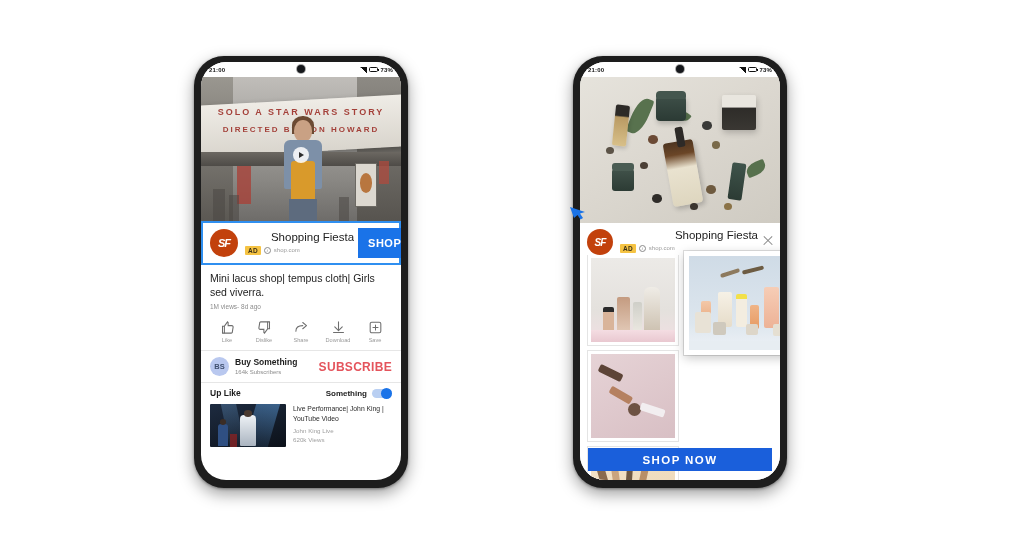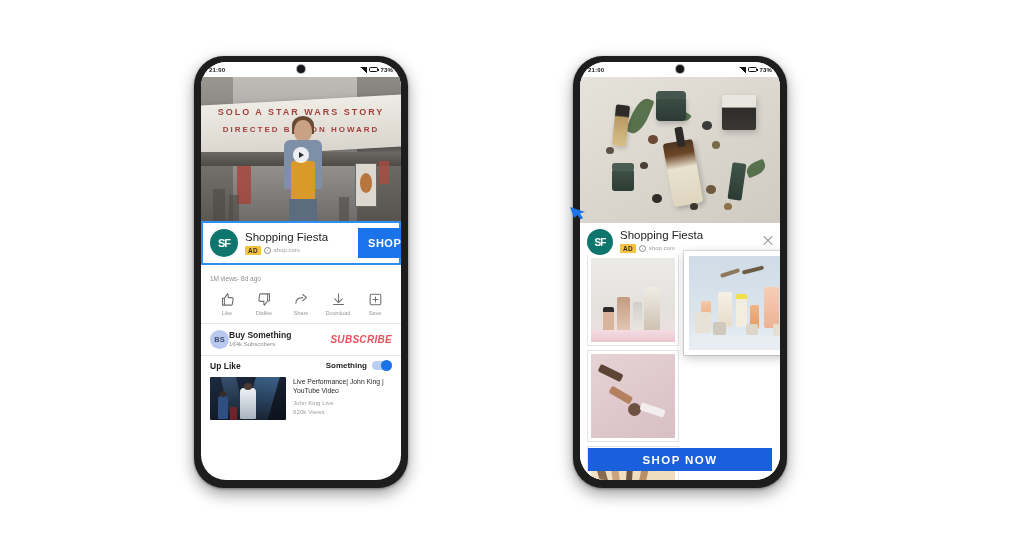--- a/index.html
+++ b/index.html
@@ -147,29 +147,29 @@
     position: relative;
     background: #ffffff;
     border: 2px solid #2f8ff0;
     display: flex; align-items: center;
     padding: 5px 0 5px 7px;
     height: 44px;
     z-index: 5;
   }
   .ad-logo {
     width: 28px; height: 28px; border-radius: 50%;
-    background: #0f766e; flex: 0 0 28px;
+    background: #c2410c; flex: 0 0 28px;
     display: flex; align-items: center; justify-content: center;
     color: #fff; font-weight: 800; font-size: 11px;
-    letter-spacing: -1px;
+    font-style: italic; letter-spacing: -1px;
   }
   .ad-meta { margin-left: 7px; flex: 1; min-width: 0; }
   .ad-title {
     font-size: 11.5px; color: #222; line-height: 1.1;
-    white-space: nowrap; overflow: hidden;
+    white-space: nowrap; overflow: hidden; text-align: right;
   }
   .ad-sub { display: flex; align-items: center; gap: 3px; margin-top: 2px; }
   .ad-badge {
     background: #f5c343; color: #3b3016;
     font-size: 6.5px; font-weight: 700;
     padding: 1px 3px; border-radius: 1px; letter-spacing: .2px;
   }
   .ad-info {
     width: 7px; height: 7px; border-radius: 50%;
     border: 1px solid #8a8a8a; color: #8a8a8a;
@@ -205,24 +205,24 @@
     padding: 6px 9px; background: #fff;
     border-bottom: 1px solid #e6e6e6;
   }
   .ch-av {
     width: 19px; height: 19px; border-radius: 50%;
     background: #b9c8ef; color: #40506f;
     font-size: 7.5px; font-weight: 700;
     display: flex; align-items: center; justify-content: center;
     flex: 0 0 19px;
   }
-  .ch-meta { flex: 1; }
+  .ch-meta { margin-left: 6px; flex: 1; }
   .ch-name { font-size: 8.5px; font-weight: 700; color: #1d1d1d; line-height: 1.15; }
   .ch-subs { font-size: 6px; color: #8d8d8d; margin-top: 1px; }
-  .ch-sub-btn { font-size: 10px; font-weight: 700; color: #e4545c; letter-spacing: .3px; font-style: italic; }
+  .ch-sub-btn { font-size: 12px; font-weight: 700; color: #e4545c; letter-spacing: .3px; }
 
   .upnext-bar {
     display: flex; align-items: center;
     padding: 5px 9px 4px 9px; background: #fff;
   }
   .upnext-lbl { font-size: 8.5px; font-weight: 700; color: #1d1d1d; flex: 1; }
   .autoplay-lbl { font-size: 8px; font-weight: 700; color: #1d1d1d; margin-right: 5px; }
   .toggle {
     width: 20px; height: 9px; border-radius: 5px;
     background: #b9cff2; position: relative;
@@ -444,20 +444,21 @@
           <div class="ad-sub">
             <span class="ad-badge">AD</span>
             <span class="ad-info">i</span>
             <span class="ad-url">shop.com</span>
           </div>
         </div>
         <div class="shop-cta">SHOP NOW</div>
       </div>
 
       <div class="vinfo">
+        <div class="vtitle">Mini lacus shop| tempus cloth| Girls sed viverra.</div>
         <div class="vstats">1M views- 8d ago</div>
       </div>
 
       <div class="actions">
         <div class="act">
           <svg width="15" height="15" viewBox="0 0 24 24" fill="none" stroke="#6e6e6e" stroke-width="1.7">
             <path d="M7 21V10l5-7 1 1v5h6a2 2 0 0 1 2 2.3l-1.2 7.2A2 2 0 0 1 17.8 21H7z"></path>
             <path d="M7 10H4v11h3"></path>
           </svg>
           <span>Like</span>

